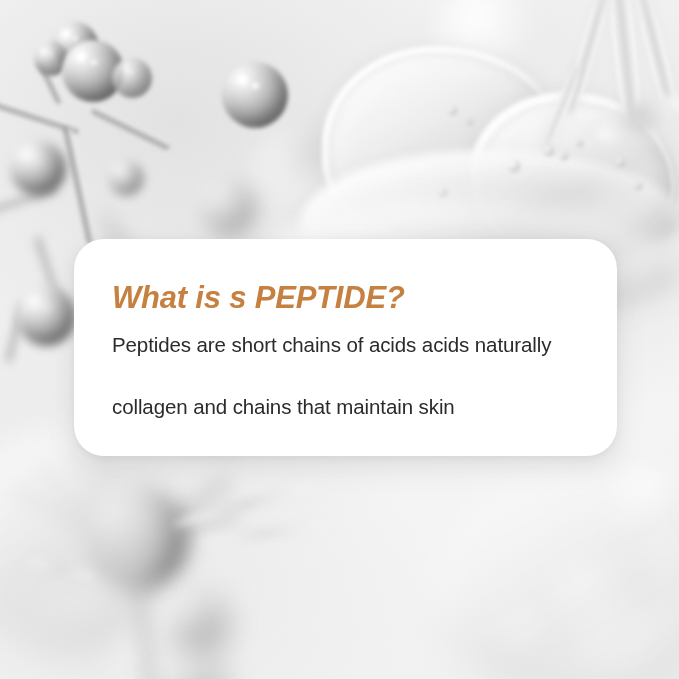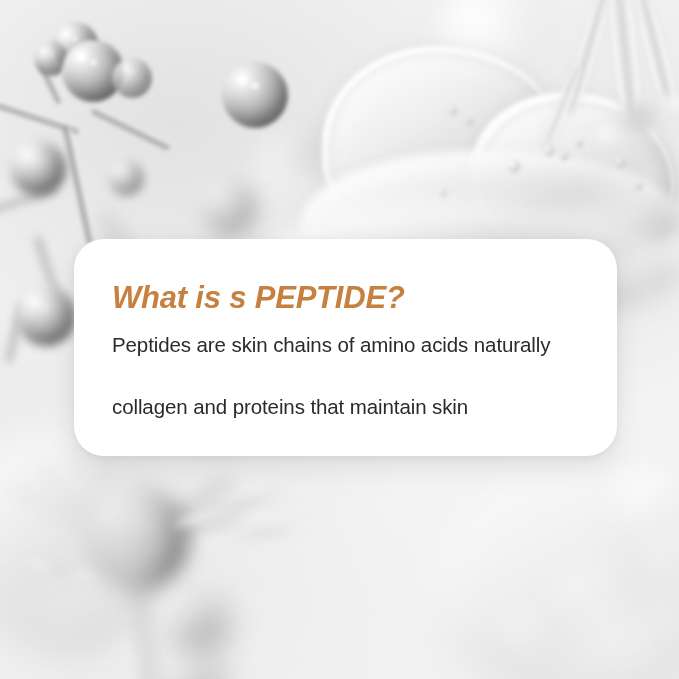--- a/index.html
+++ b/index.html
@@ -217,19 +217,19 @@
   <div class="gel blurD" style="left:-40px;top:430px;width:200px;height:220px;border-radius:50% 50% 46% 54% / 42% 58% 42% 58%;opacity:.75;"></div>
   <div class="gel blurD" style="left:430px;top:470px;width:300px;height:230px;border-radius:52% 48% 44% 56% / 50% 46% 54% 50%;opacity:.55;"></div>
 
   <div class="strand blurB" style="left:170px;top:500px;width:150px;height:9px;border-radius:50%;transform:rotate(-16deg);"></div>
   <div class="strand blurB" style="left:200px;top:530px;width:130px;height:7px;border-radius:50%;transform:rotate(-8deg);"></div>
   <div class="strand blurB" style="left:26px;top:566px;width:70px;height:7px;border-radius:50%;transform:rotate(14deg);"></div>
 
   <div class="card">
     <h1 class="card-heading">What is s PEPTIDE?</h1>
     <p class="card-body">
-      <span>Peptides are skin chains of amino acids naturally</span><br>
+      <span>Peptides are short chains of acids acids naturally</span><br>
       <br>
-      <span>collagen and proteins that maintain skin</span>
+      <span>collagen and chains that maintain skin</span>
     </p>
   </div>
 
 </div>
 
 </body></html>

